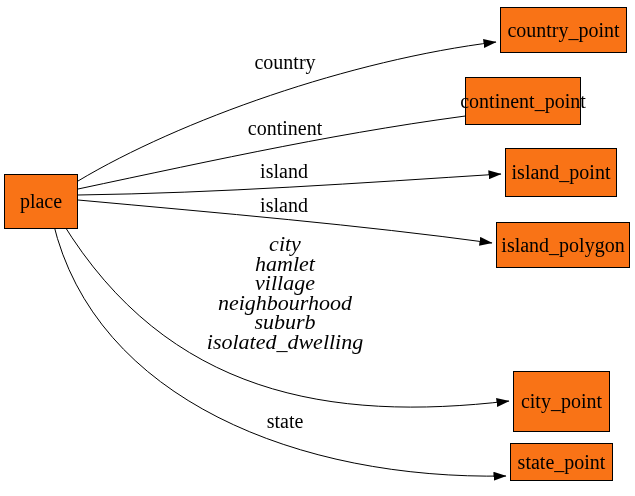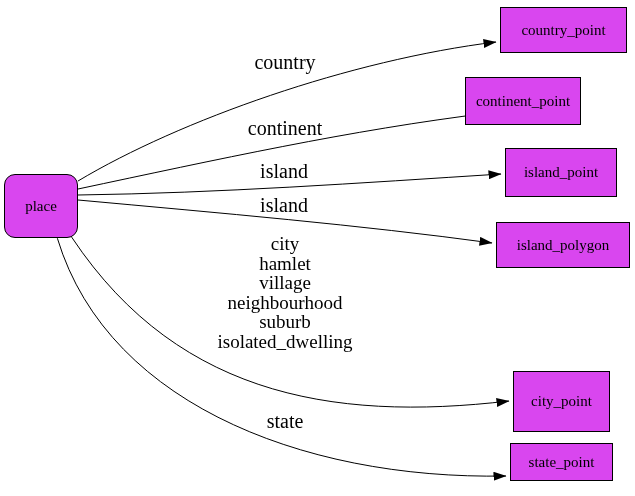--- a/index.html
+++ b/index.html
@@ -14,42 +14,43 @@
   }
   #edge-layer {
     position: absolute;
     left: 0; top: 0;
     width: 635px; height: 496px;
   }
   .node {
     position: absolute;
     box-sizing: border-box;
     border: 1px solid #000000;
-    background: #d946ef;
+    background: #f97316;
     display: flex;
     align-items: center;
     justify-content: center;
-    font-size: 15px;
+    font-size: 20px;
     white-space: nowrap;
   }
   .edge-label {
     position: absolute;
     transform: translate(-50%, -50%);
     font-size: 20px;
     white-space: nowrap;
     text-align: center;
     line-height: 19.5px;
   }
   .edge-label-block {
     position: absolute;
     transform: translateX(-50%);
-    font-size: 19px;
+    font-size: 22px;
     text-align: center;
     line-height: 19.5px;
     white-space: nowrap;
+    font-style: italic;
   }
 </style>
 </head>
 <body>
 
 <div id="canvas">
 
   <svg id="edge-layer" viewBox="0 0 635 496" xmlns="http://www.w3.org/2000/svg">
     <defs>
       <marker id="arrowhead" markerUnits="userSpaceOnUse" markerWidth="13" markerHeight="9" refX="12.5" refY="4.5" orient="auto">
@@ -59,21 +60,21 @@
     <g fill="none" stroke="#000000" stroke-width="1">
       <path d="M 78,181 C 180,120 350,60 496,42" marker-end="url(#arrowhead)"></path>
       <path d="M 78,189 C 215,160 350,130 489,113" marker-end="url(#arrowhead)"></path>
       <path d="M 78,195 C 220,193 360,183 501,174" marker-end="url(#arrowhead)"></path>
       <path d="M 78,200 C 220,213 360,225 492,243" marker-end="url(#arrowhead)"></path>
       <path d="M 62,222 C 168,395 330,422 509,401" marker-end="url(#arrowhead)"></path>
       <path d="M 53,222 C 95,400 300,480 506,476" marker-end="url(#arrowhead)"></path>
     </g>
   </svg>
 
-  <div class="node" style="left:4px;   top:174px; width:74px;  height:64px;border-radius:11px;">
+  <div class="node" style="left:4px;   top:174px; width:74px;  height:55px;">
     <span>place</span>
   </div>
 
   <div class="node" style="left:500px; top:7px;   width:127px; height:46px;">
     <span>country_point</span>
   </div>
 
   <div class="node" style="left:465px; top:77px;  width:116px; height:48px;">
     <span>continent_point</span>
   </div>

